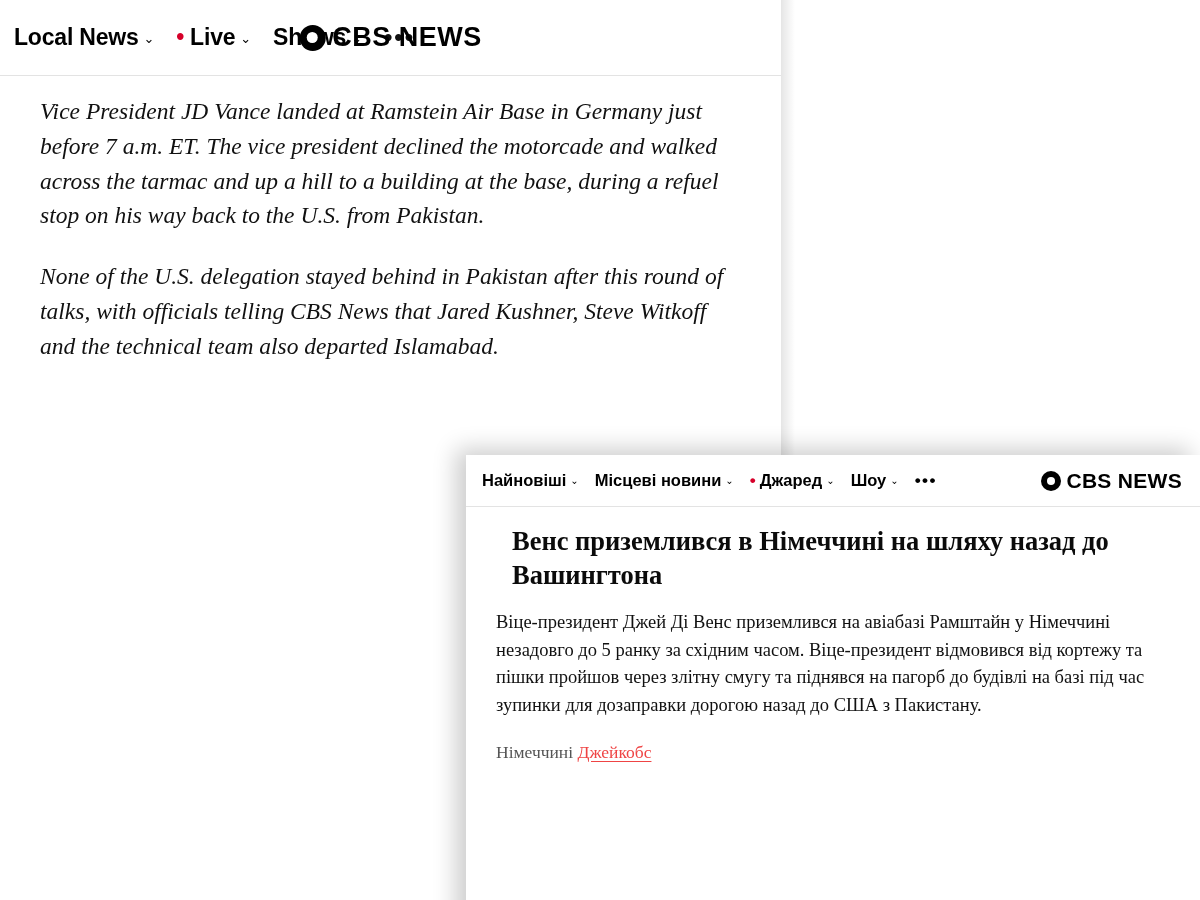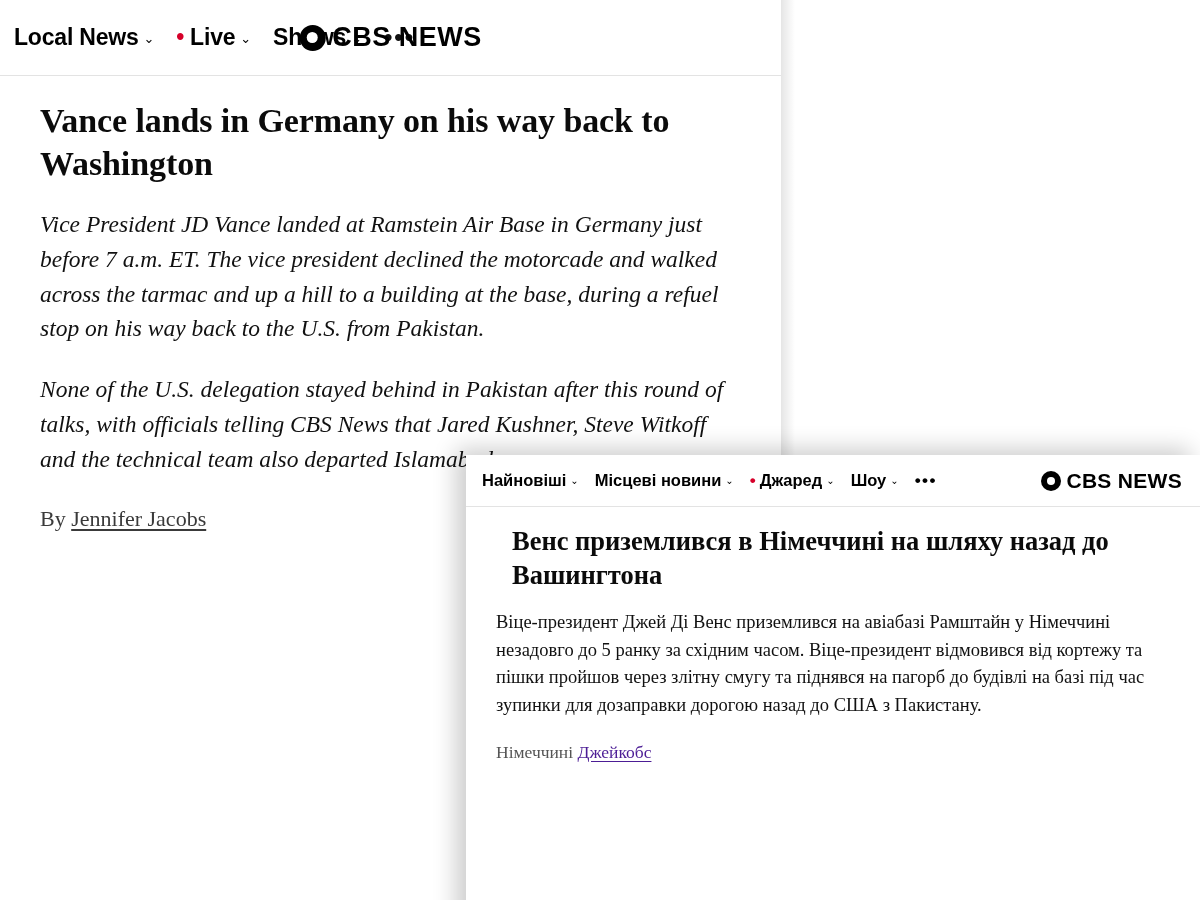--- a/index.html
+++ b/index.html
@@ -226,21 +226,21 @@
     color: #111;
     margin: 0 0 20px 0;
   }
   .ov-byline {
     font-family: "Liberation Serif", serif;
     font-size: 17.5px;
     color: #555;
     margin-top: 22px;
   }
   .ov-byline a {
-    color: #4c1d95;
+    color: #ef4444;
     text-decoration: underline;
     text-underline-offset: 3px;
   }
   .link-badge {
     position: absolute;
     right: 22px;
     bottom: 14px;
     width: 32px; height: 32px;
     border-radius: 50%;
     background: #f1f1f1;
@@ -279,27 +279,22 @@
         <div class="ellipsis">•••</div>
       </div>
 
       <div class="brand">
         <span class="eye"></span>
         <span class="brand-text">CBS NEWS</span>
       </div>
     </div>
 
     <div class="article">
-      <h1 class="headline">Vance lands in Germany on his way back to Washington</h1>
       <p class="para">Vice President JD Vance landed at Ramstein Air Base in Germany just before 7 a.m. ET. The vice president declined the motorcade and walked across the tarmac and up a hill to a building at the base, during a refuel stop on his way back to the U.S. from Pakistan.</p>
       <p class="para">None of the U.S. delegation stayed behind in Pakistan after this round of talks, with officials telling CBS News that Jared Kushner, Steve Witkoff and the technical team also departed Islamabad.</p>
-      <div class="byline">
-        <span>By</span>
-        <a href="#">Jennifer Jacobs</a>
-      </div>
     </div>
   </div>
 
   <div class="base-shadow"></div>
 
   <div class="ov-window">
 
     <div class="ov-nav">
       <div class="ov-nav-items">
 

